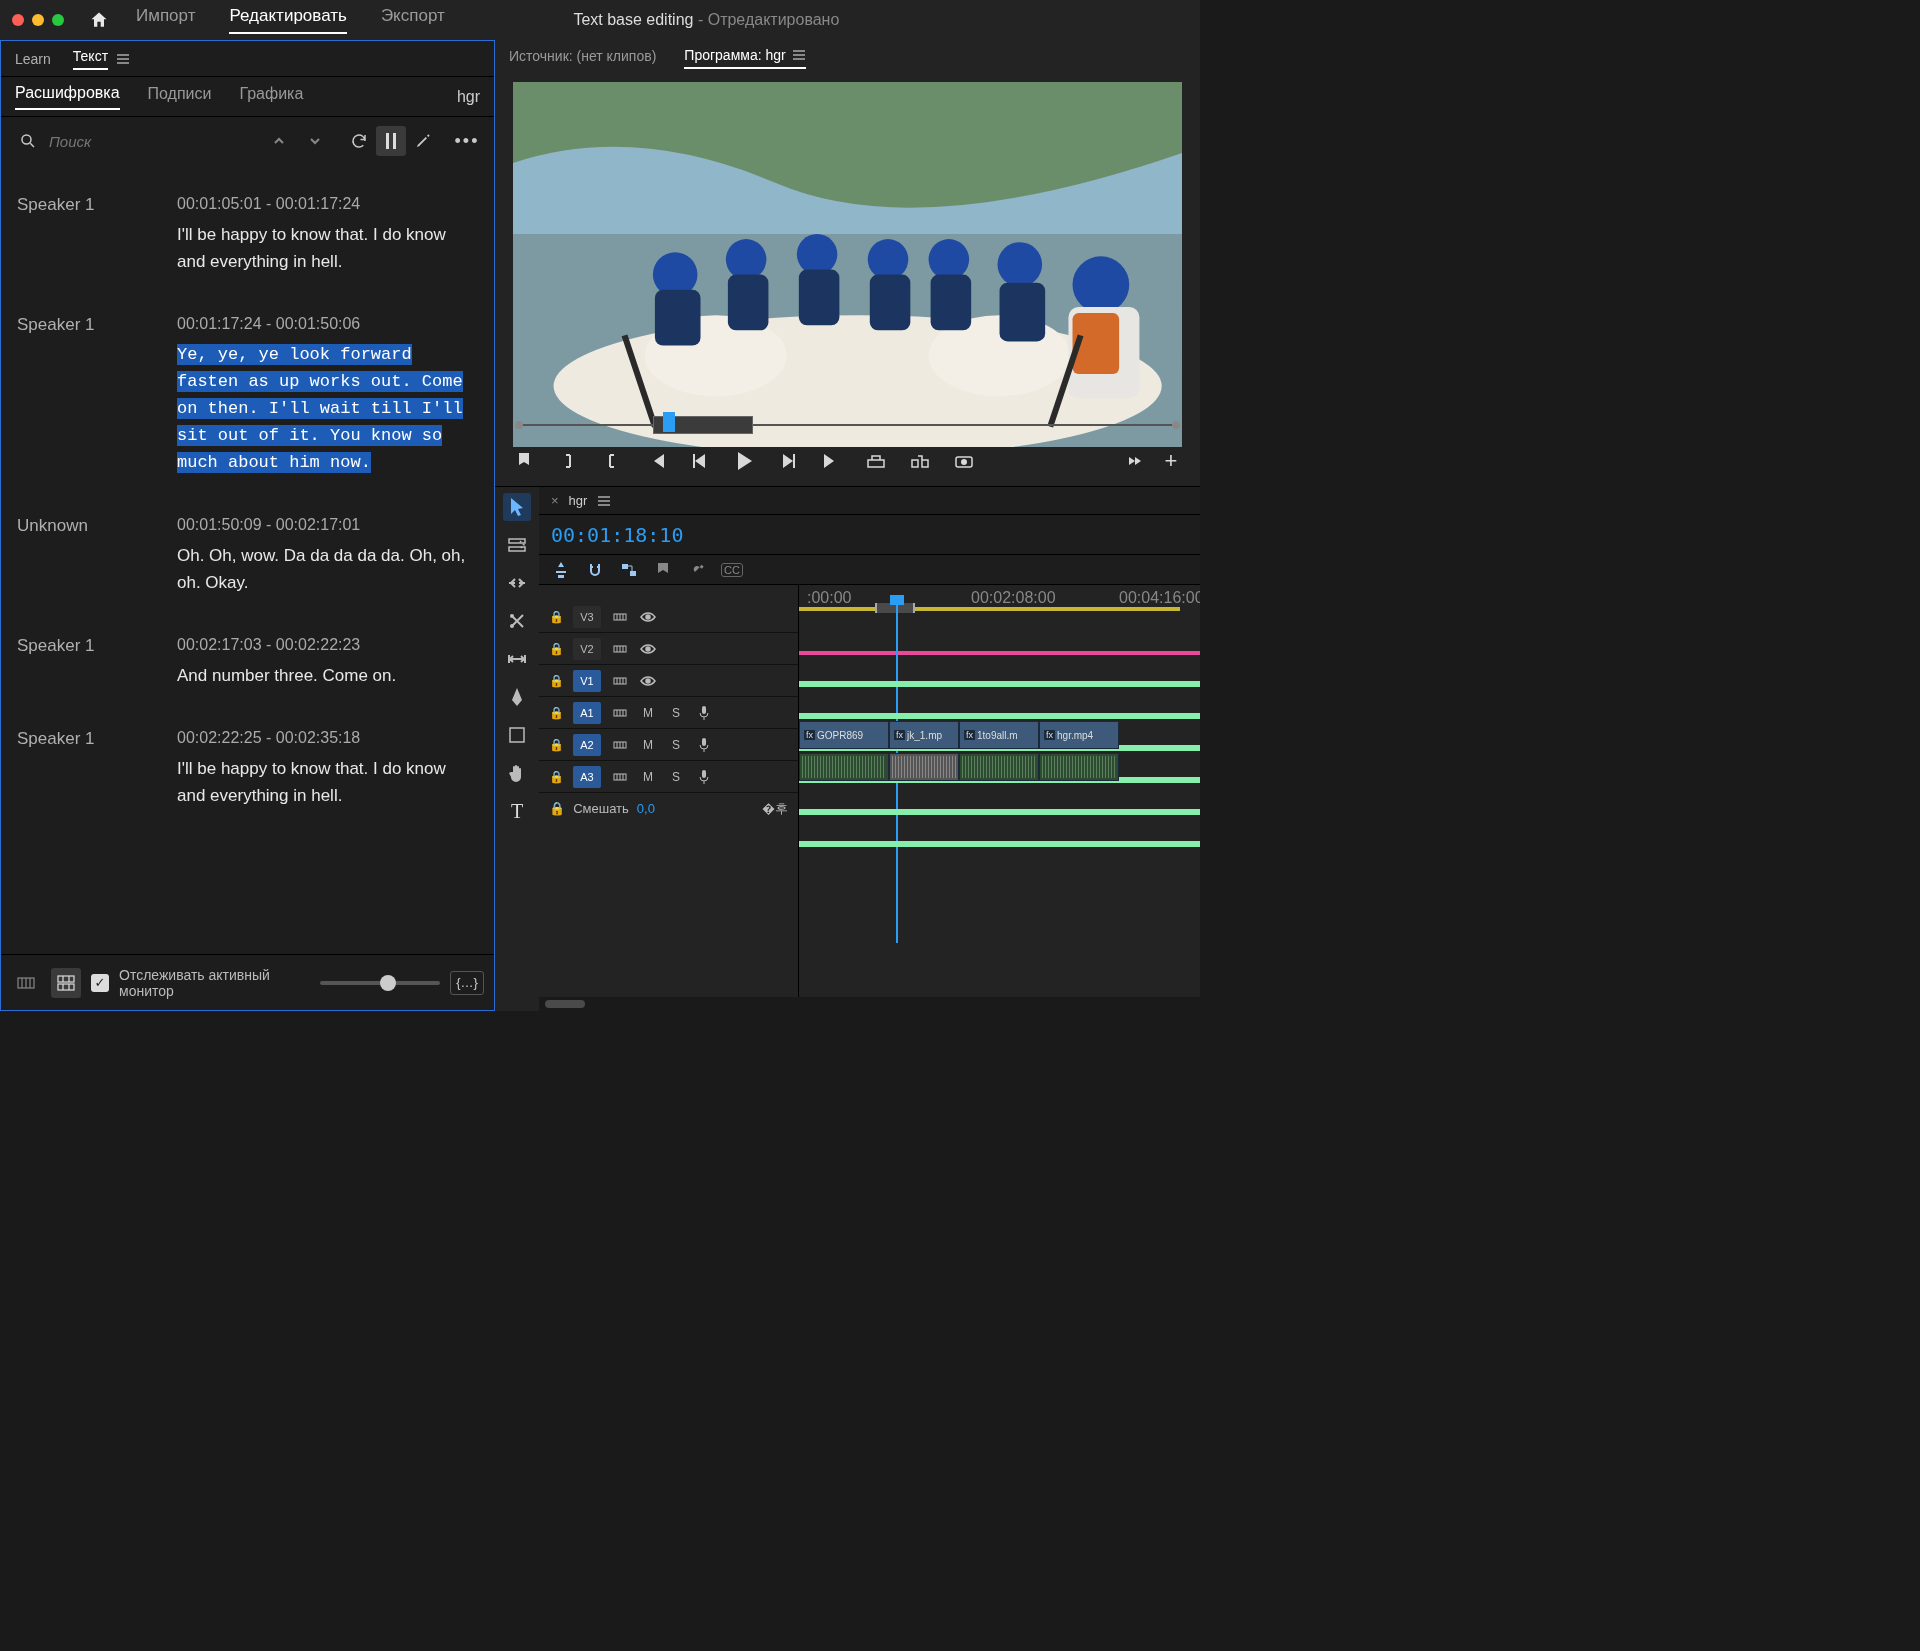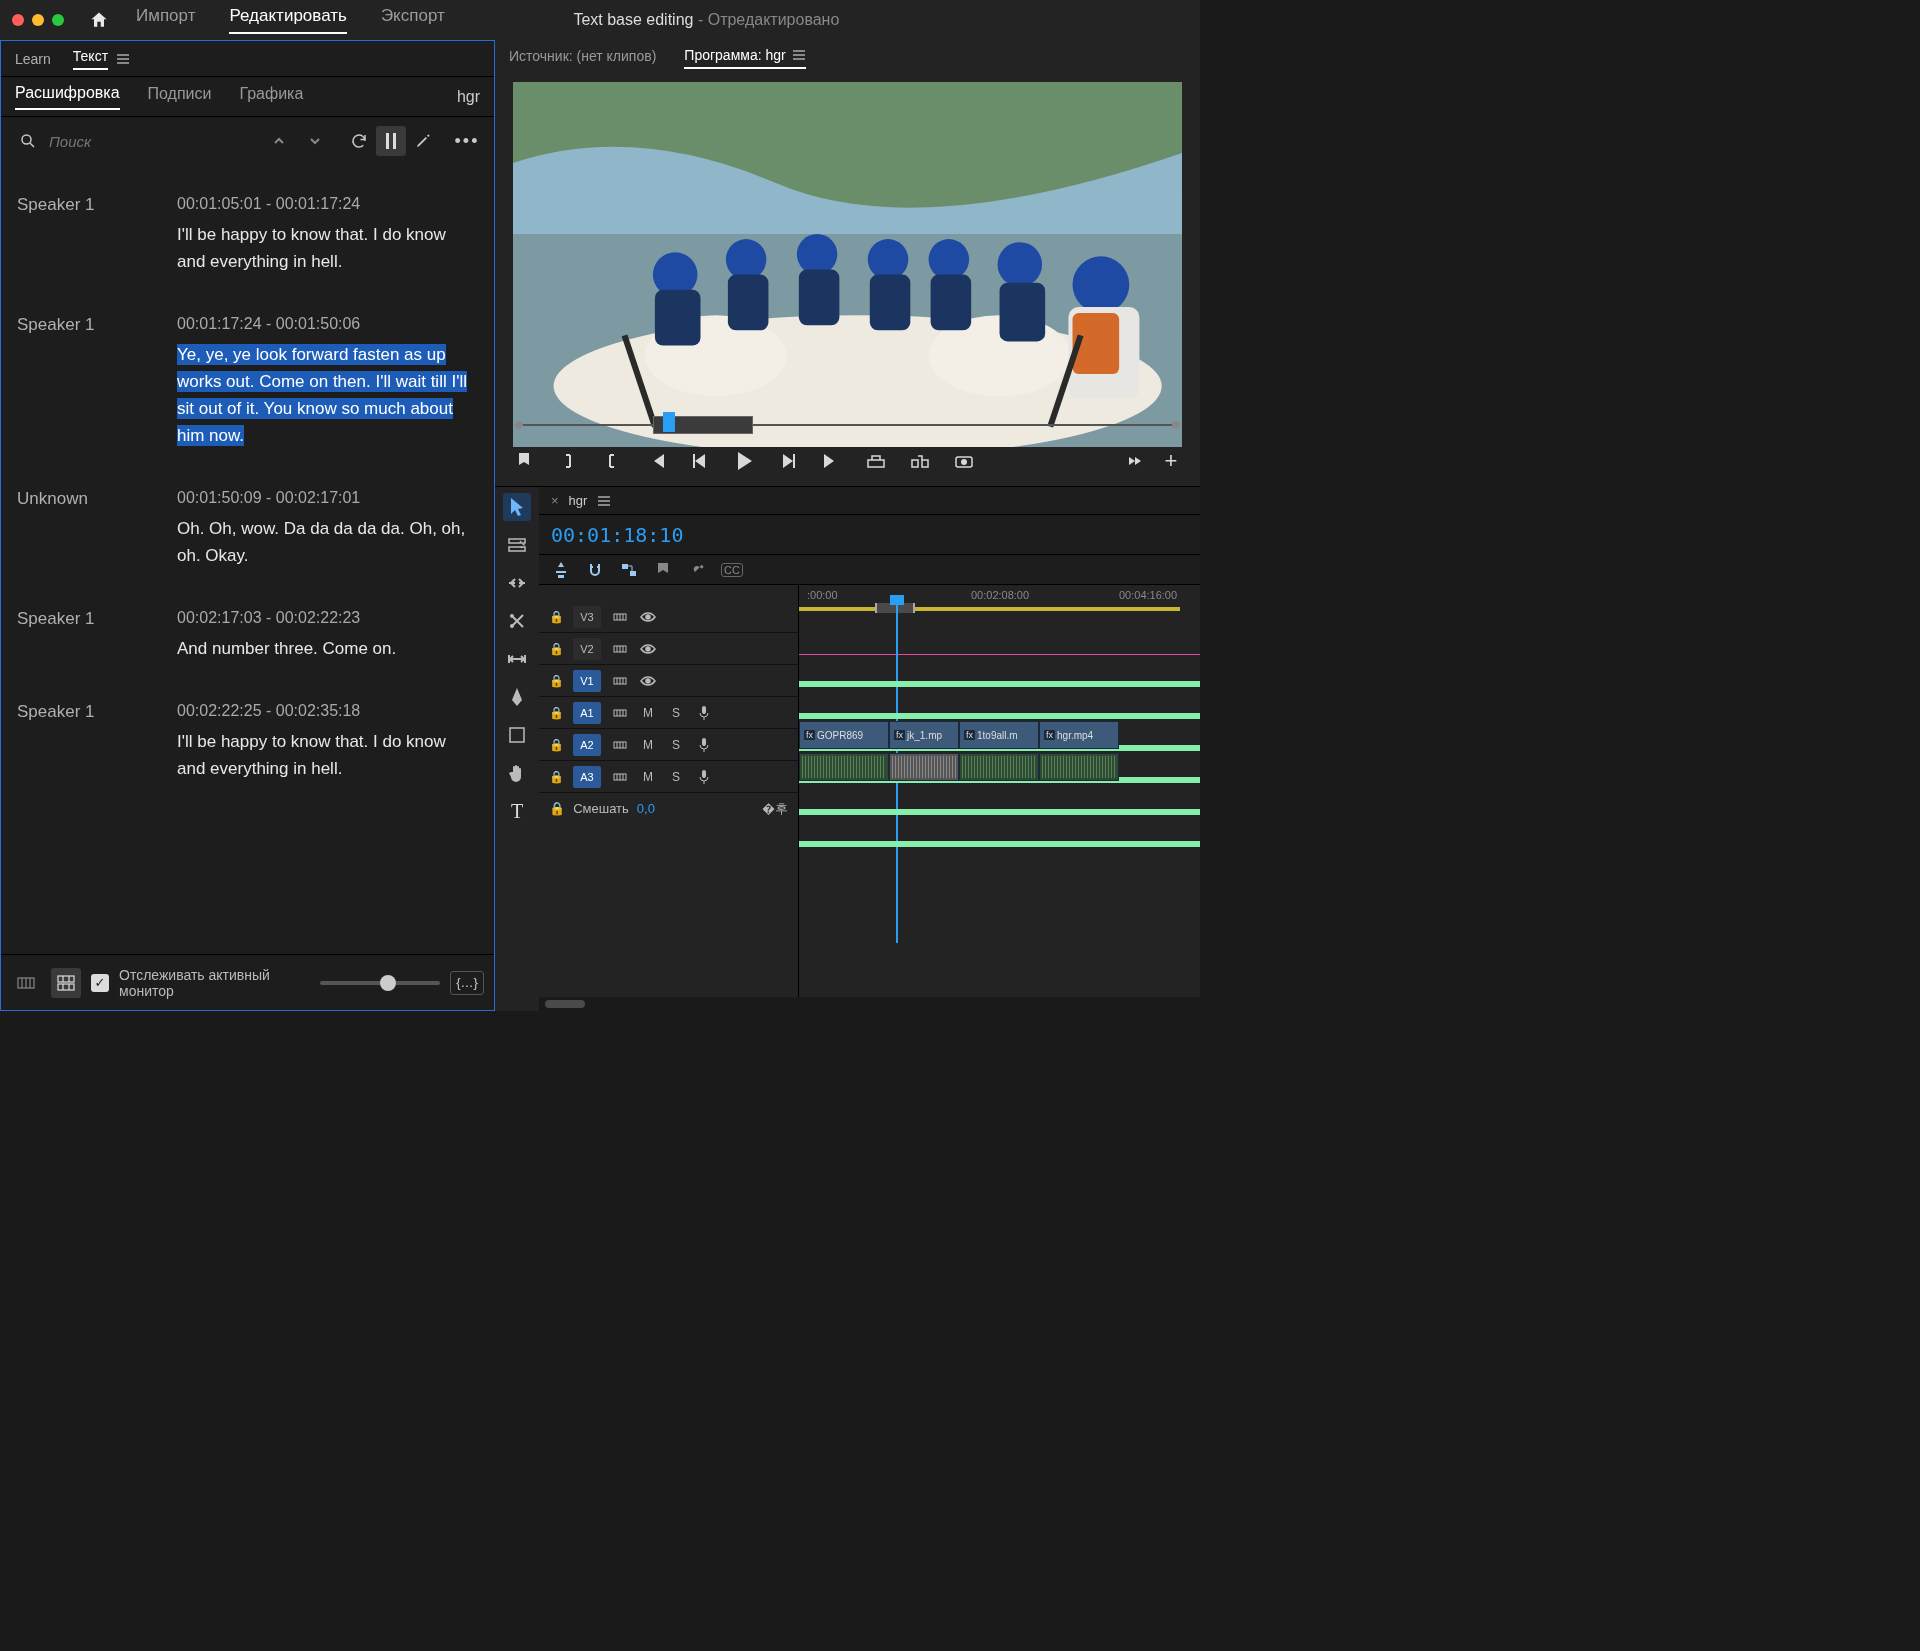--- a/index.html
+++ b/index.html
@@ -35,21 +35,21 @@
 .toolbar input{flex:0 0 110px;background:transparent;border:none;color:#ccc;font-style:italic;font-size:15px;outline:none;}
 .toolbar .spacer{flex:1;}
 .toolbar .group{display:flex;gap:2px;margin-left:8px;}
 
 .transcript{flex:1;overflow-y:auto;padding:10px 0;}
 .seg{display:flex;padding:20px 16px;gap:20px;}
 .seg .spk{width:140px;color:#b0b0b0;font-size:17px;flex-shrink:0;}
 .seg .body{flex:1;}
 .seg .time{color:#aaa;font-size:16px;margin-bottom:8px;}
 .seg .txt{color:#e8e8e8;font-size:17px;line-height:27px;}
-.seg .txt.sel{background:#1d5db8;color:#fff;display:inline;padding:1px 0; box-decoration-break:clone;}
+.seg .txt.sel{background:#1d5db8;color:#fff;display:inline;padding:1px 0; box-decoration-break:clone;font-family:Liberation Mono, monospace;}
 .transcript::-webkit-scrollbar{width:8px;}
 .transcript::-webkit-scrollbar-thumb{background:#4a4a4a;border-radius:4px;}
 
 .left-footer{height:56px;border-top:1px solid #000;display:flex;align-items:center;padding:0 10px;gap:10px;}
 .left-footer .fico{width:30px;height:30px;display:flex;align-items:center;justify-content:center;color:#888;cursor:pointer;border-radius:3px;}
 .left-footer .fico.active{background:#3a3a3a;color:#ddd;}
 .left-footer .chk{width:18px;height:18px;background:#dcdcdc;border-radius:3px;display:flex;align-items:center;justify-content:center;color:#222;font-size:13px;}
 .left-footer .lbl{color:#bbb;font-size:14px;line-height:16px;flex:1;}
 .left-footer .slider{width:120px;height:4px;background:#555;border-radius:2px;position:relative;}
 .left-footer .slider .knob{position:absolute;left:50%;top:-6px;width:16px;height:16px;background:#ccc;border-radius:50%;}
@@ -98,21 +98,21 @@
 .track-headers{width:260px;background:#232323;border-right:1px solid #000;}
 .track-row{height:32px;display:flex;align-items:center;padding:0 10px;gap:10px;border-bottom:1px solid #111;font-size:12px;color:#bbb;}
 .track-row .lock{width:14px;cursor:pointer;}
 .track-row .name{width:28px;height:22px;display:flex;align-items:center;justify-content:center;background:#2c2c2c;border-radius:2px;font-size:11px;cursor:pointer;}
 .track-row.v1 .name,.track-row.a1 .name,.track-row.a2 .name,.track-row.a3 .name{background:#2a5a9a;color:#fff;}
 .track-row .ico{width:18px;cursor:pointer;display:flex;justify-content:center;}
 .mix-row{height:30px;display:flex;align-items:center;padding:0 10px;gap:8px;font-size:13px;color:#bbb;}
 .mix-row .val{color:#2a9df4;}
 
 .track-area{flex:1;position:relative;background:#232323;}
-.ruler{height:70px;border-bottom:1px solid #ec4899;position:relative;font-size:11px;color:#888;font-family:monospace;}
+.ruler{height:70px;border-bottom:4px solid #ec4899;position:relative;font-size:16px;color:#888;font-family:monospace;}
 .ruler .tick{position:absolute;top:4px;}
 .ruler .workarea{position:absolute;top:22px;left:0;right:20px;height:4px;background:#c9b734;}
 .ruler .playhead{position:absolute;top:18px;width:2px;background:#2a9df4;height:340px;}
 .ruler .playhead::before{content:"";position:absolute;top:-8px;left:-6px;width:14px;height:10px;background:#2a9df4;}
 .ruler .sel{position:absolute;top:18px;background:#4a4a4a;height:10px;border-left:2px solid #aaa;border-right:2px solid #aaa;}
 .lane{height:32px;border-bottom:6px solid #86efac;position:relative;}
 .clip{position:absolute;top:2px;height:28px;background:#3e5a7a;border:1px solid #1a2a3a;font-size:10px;color:#ddd;padding:1px 4px;overflow:hidden;display:flex;align-items:center;gap:2px;}
 .clip .fx{background:#1a2a3a;padding:0 2px;font-size:9px;border-radius:1px;}
 .clip.audio{background:#2f4a33;}
 .clip.audio .wave{position:absolute;inset:2px;background:repeating-linear-gradient(90deg,#6fa86f 0 1px,transparent 1px 3px);opacity:.6;}

